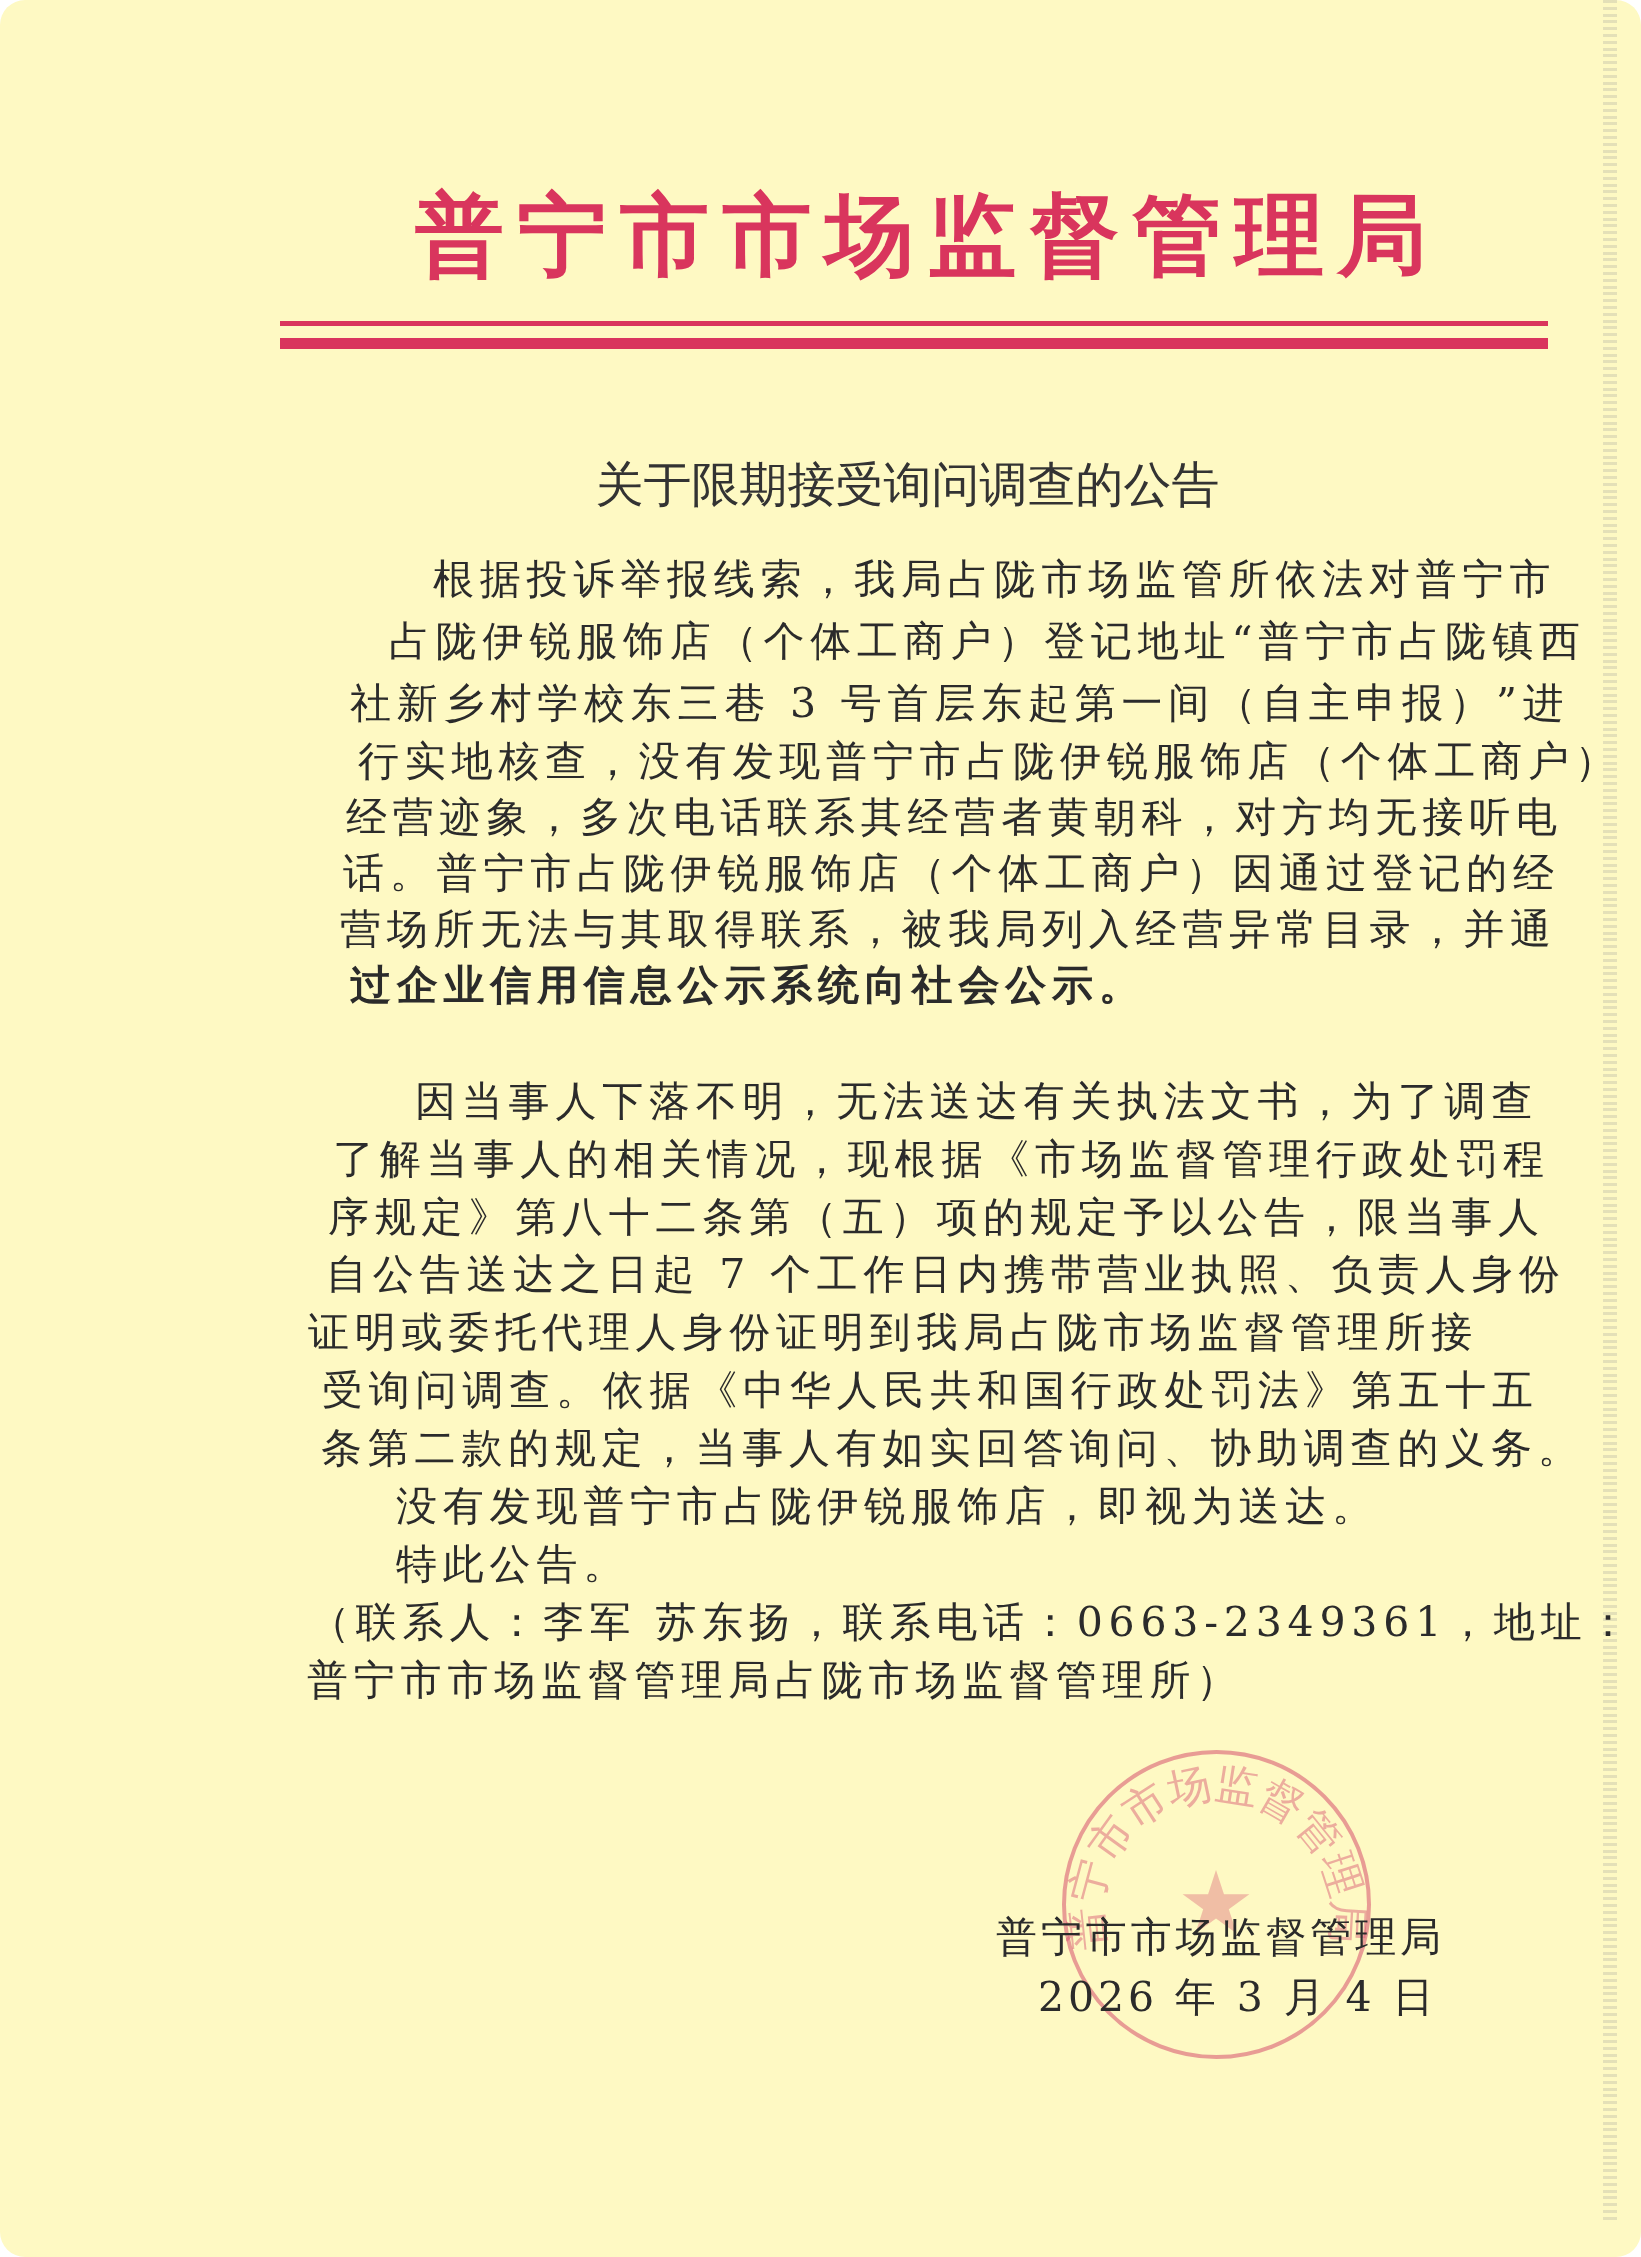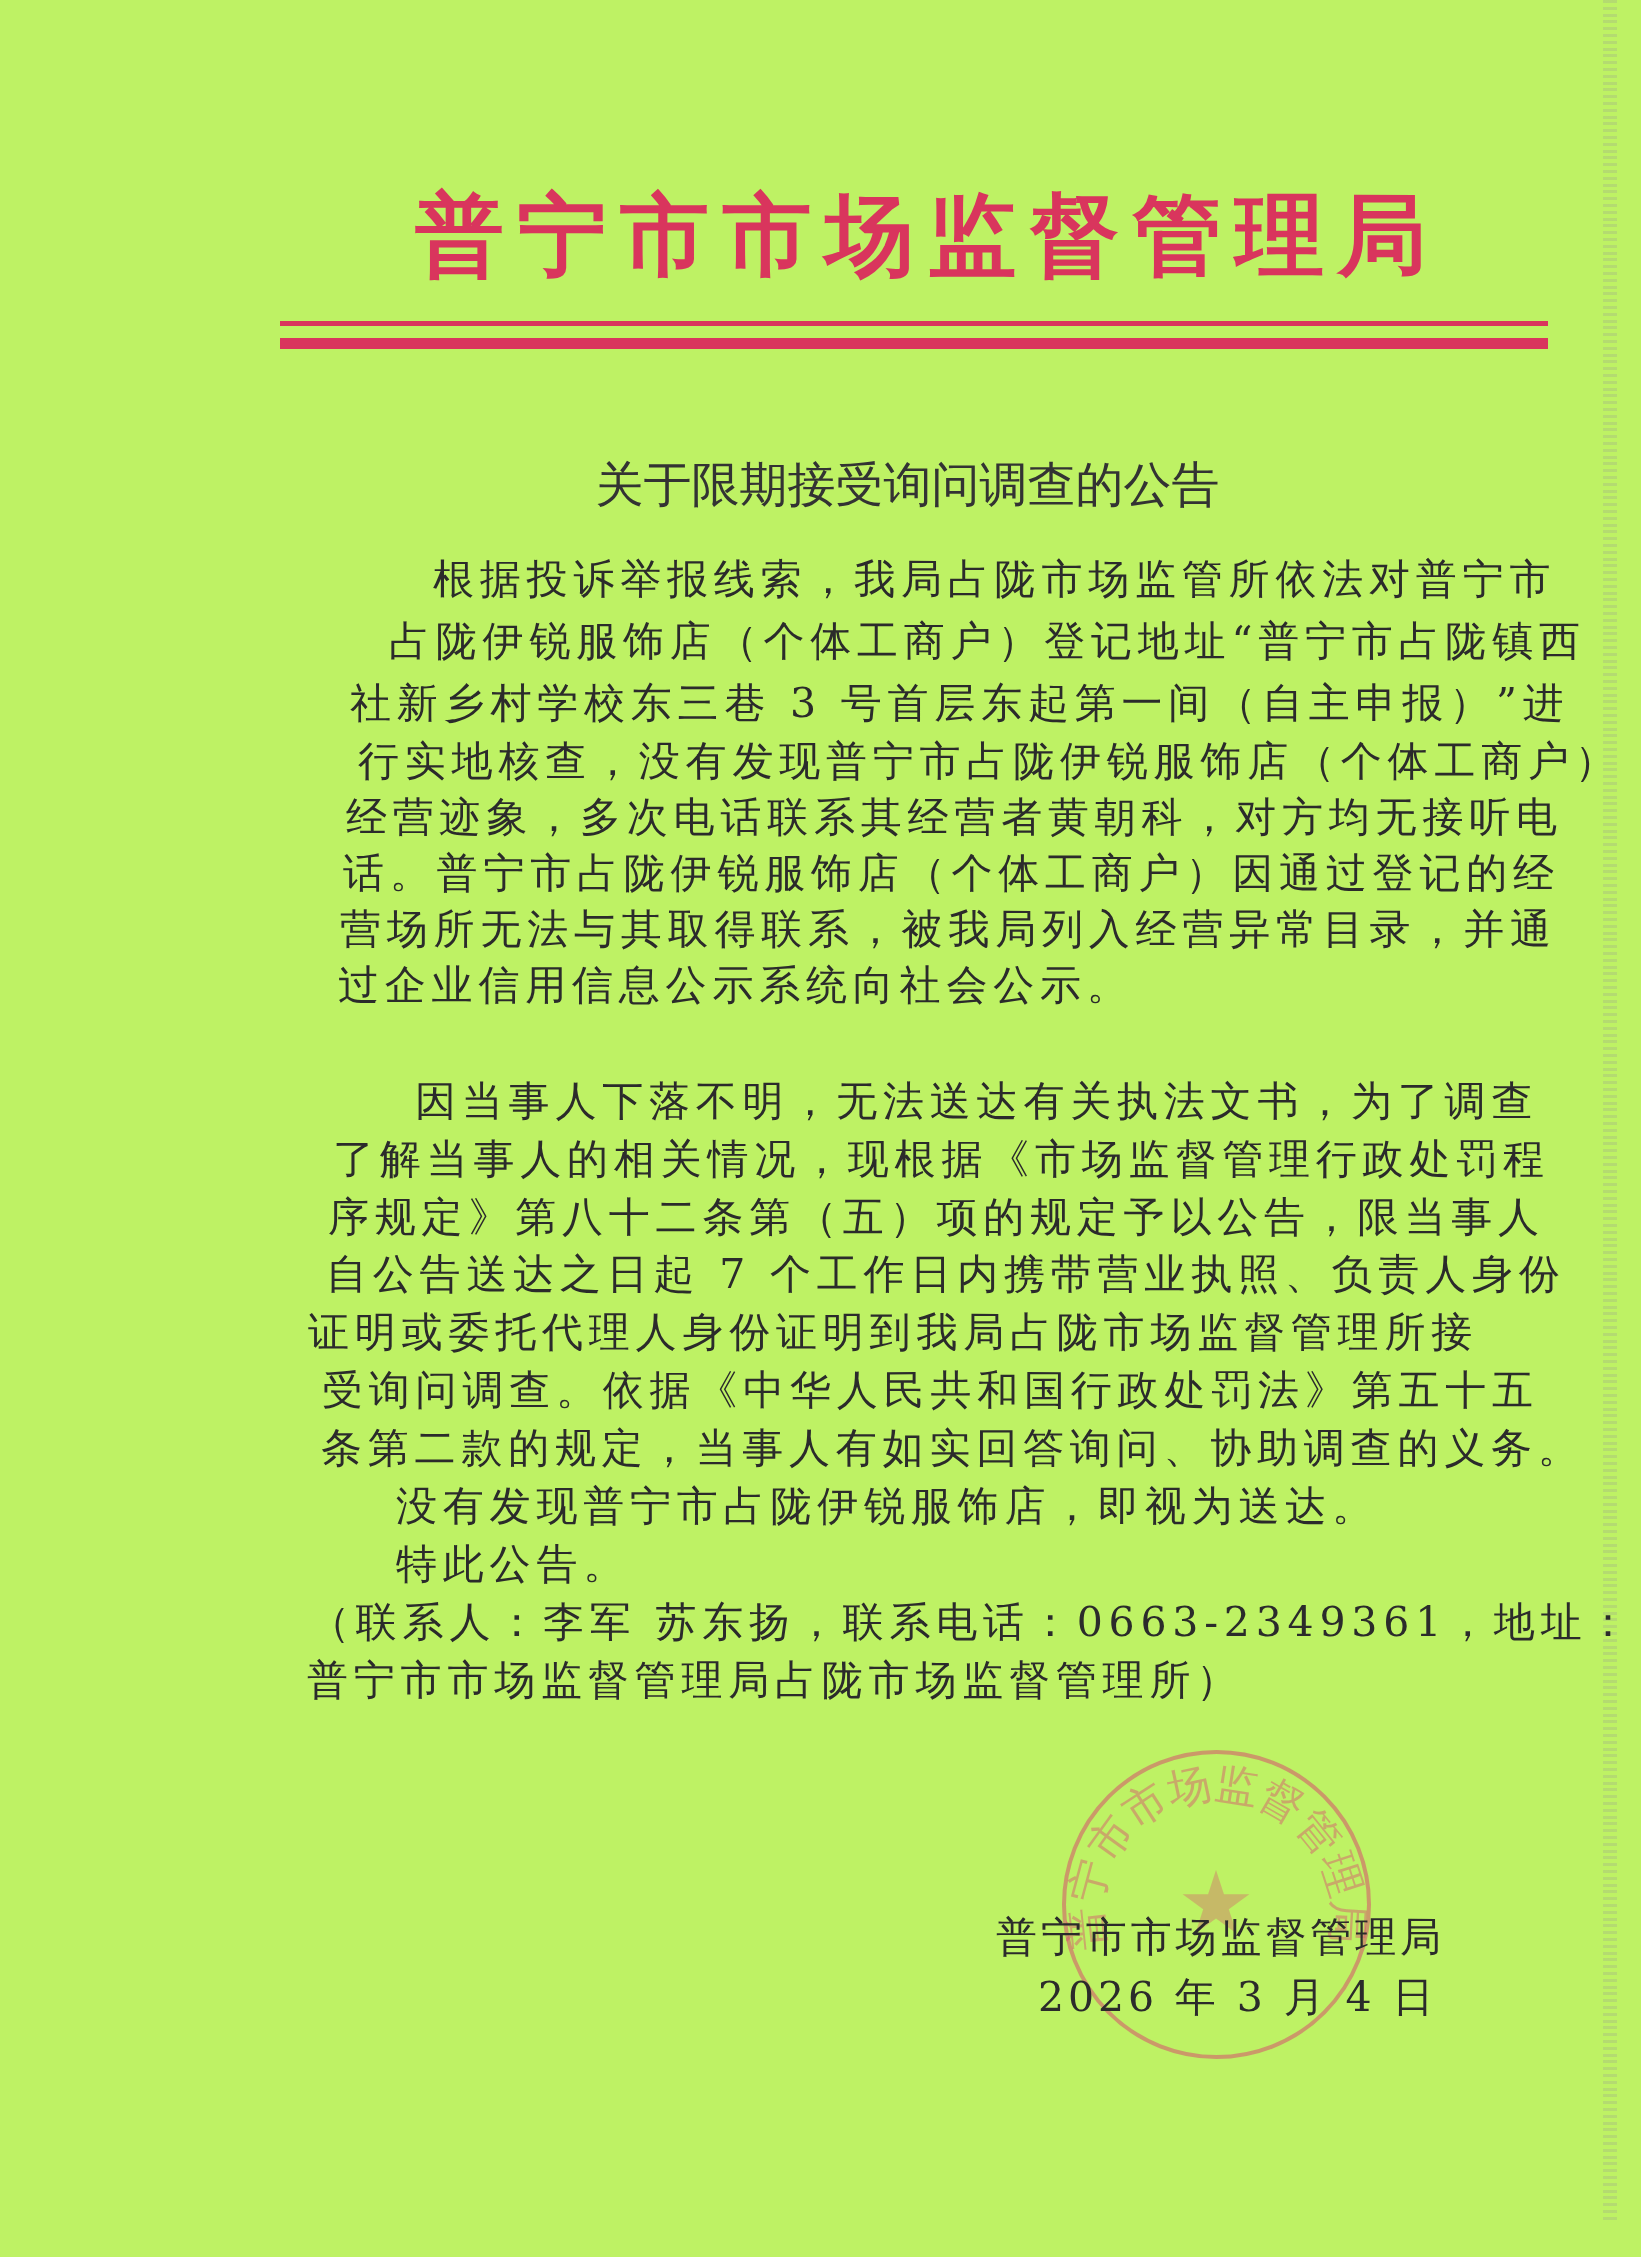--- a/index.html
+++ b/index.html
@@ -1,23 +1,24 @@
 <!DOCTYPE html>
 <html><head>
 <meta charset="utf-8">
 <style>
   html, body { margin: 0; padding: 0; background: #ffffff; }
   .page {
     position: relative;
     width: 1641px;
     height: 2257px;
-    background: #bef264;
+    background: #fef9c3;
     overflow: hidden;
     font-family: "DejaVu Serif", "Liberation Serif", serif;
     color: #2a2a2a;
+    border-radius: 25px;
   }
   .scan-edge {
     position: absolute;
     left: 1603px; top: 0;
     width: 13.5px; height: 2221px;
     background: repeating-linear-gradient(180deg, rgba(150,150,150,0.25) 0 2.9px, rgba(255,255,255,0) 2.9px 6.8px);
   }
   .header-title {
     position: absolute;
     left: 415px; top: 182px;
@@ -98,21 +99,21 @@
 
   <div class="notice-title">关于限期接受询问调查的公告</div>
 
   <div class="line" style="left:433px; top:552px;">根据投诉举报线索，我局占陇市场监管所依法对普宁市</div>
   <div class="line" style="left:359px; top:614px;margin-left:30px;">占陇伊锐服饰店（个体工商户）登记地址“普宁市占陇镇西</div>
   <div class="line" style="left:350px; top:676px;">社新乡村学校东三巷 3 号首层东起第一间（自主申报）”进</div>
   <div class="line" style="left:350px; top:734px;margin-left:8px;">行实地核查，没有发现普宁市占陇伊锐服饰店（个体工商户）</div>
   <div class="line" style="left:346px; top:790px;">经营迹象，多次电话联系其经营者黄朝科，对方均无接听电</div>
   <div class="line" style="left:343px; top:846px;">话。普宁市占陇伊锐服饰店（个体工商户）因通过登记的经</div>
   <div class="line" style="left:340px; top:902px;">营场所无法与其取得联系，被我局列入经营异常目录，并通</div>
-  <div class="line" style="left:338px; top:958px;">过企业信用信息公示系统向社会公示。</div>
+  <div class="line" style="left:350px; top:958px;font-weight:bold;">过企业信用信息公示系统向社会公示。</div>
 
   <div class="line" style="left:415px; top:1074px;">因当事人下落不明，无法送达有关执法文书，为了调查</div>
   <div class="line" style="left:333px; top:1132px;">了解当事人的相关情况，现根据《市场监督管理行政处罚程</div>
   <div class="line" style="left:328px; top:1190px;">序规定》第八十二条第（五）项的规定予以公告，限当事人</div>
   <div class="line" style="left:326px; top:1247px;">自公告送达之日起 7 个工作日内携带营业执照、负责人身份</div>
   <div class="line" style="left:308px; top:1305px;">证明或委托代理人身份证明到我局占陇市场监督管理所接</div>
   <div class="line" style="left:322px; top:1363px;">受询问调查。依据《中华人民共和国行政处罚法》第五十五</div>
   <div class="line" style="left:321px; top:1421px;">条第二款的规定，当事人有如实回答询问、协助调查的义务。</div>
 
   <div class="line" style="left:396px; top:1479px;">没有发现普宁市占陇伊锐服饰店，即视为送达。</div>

